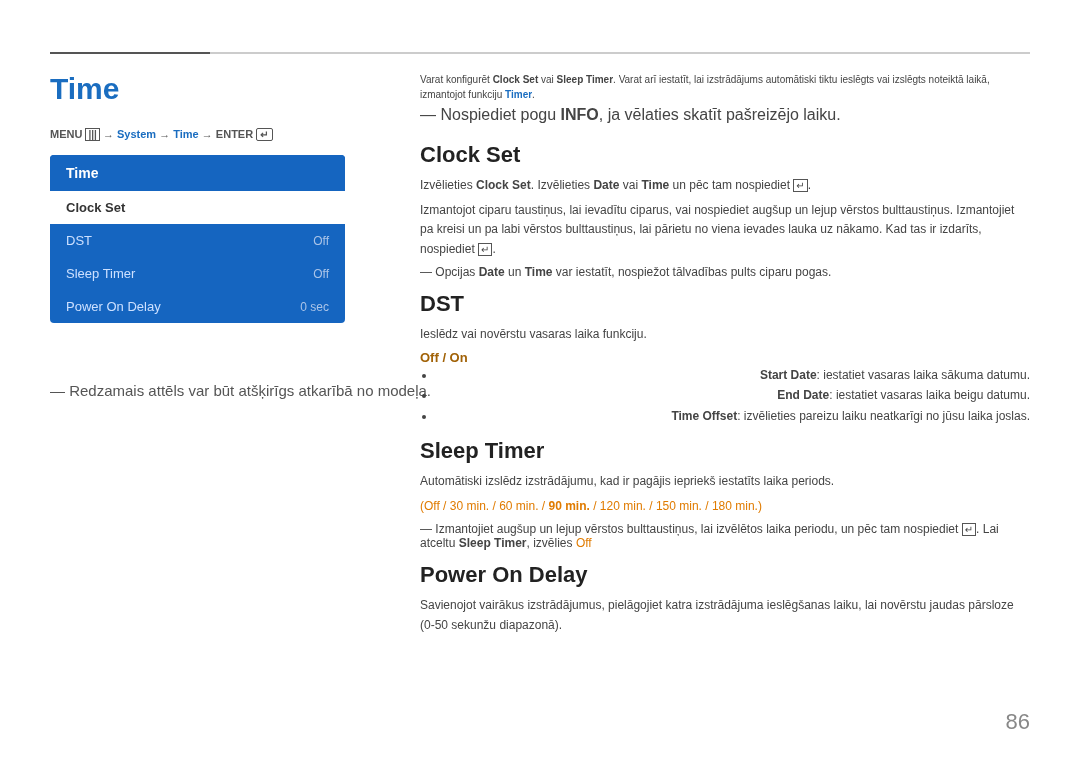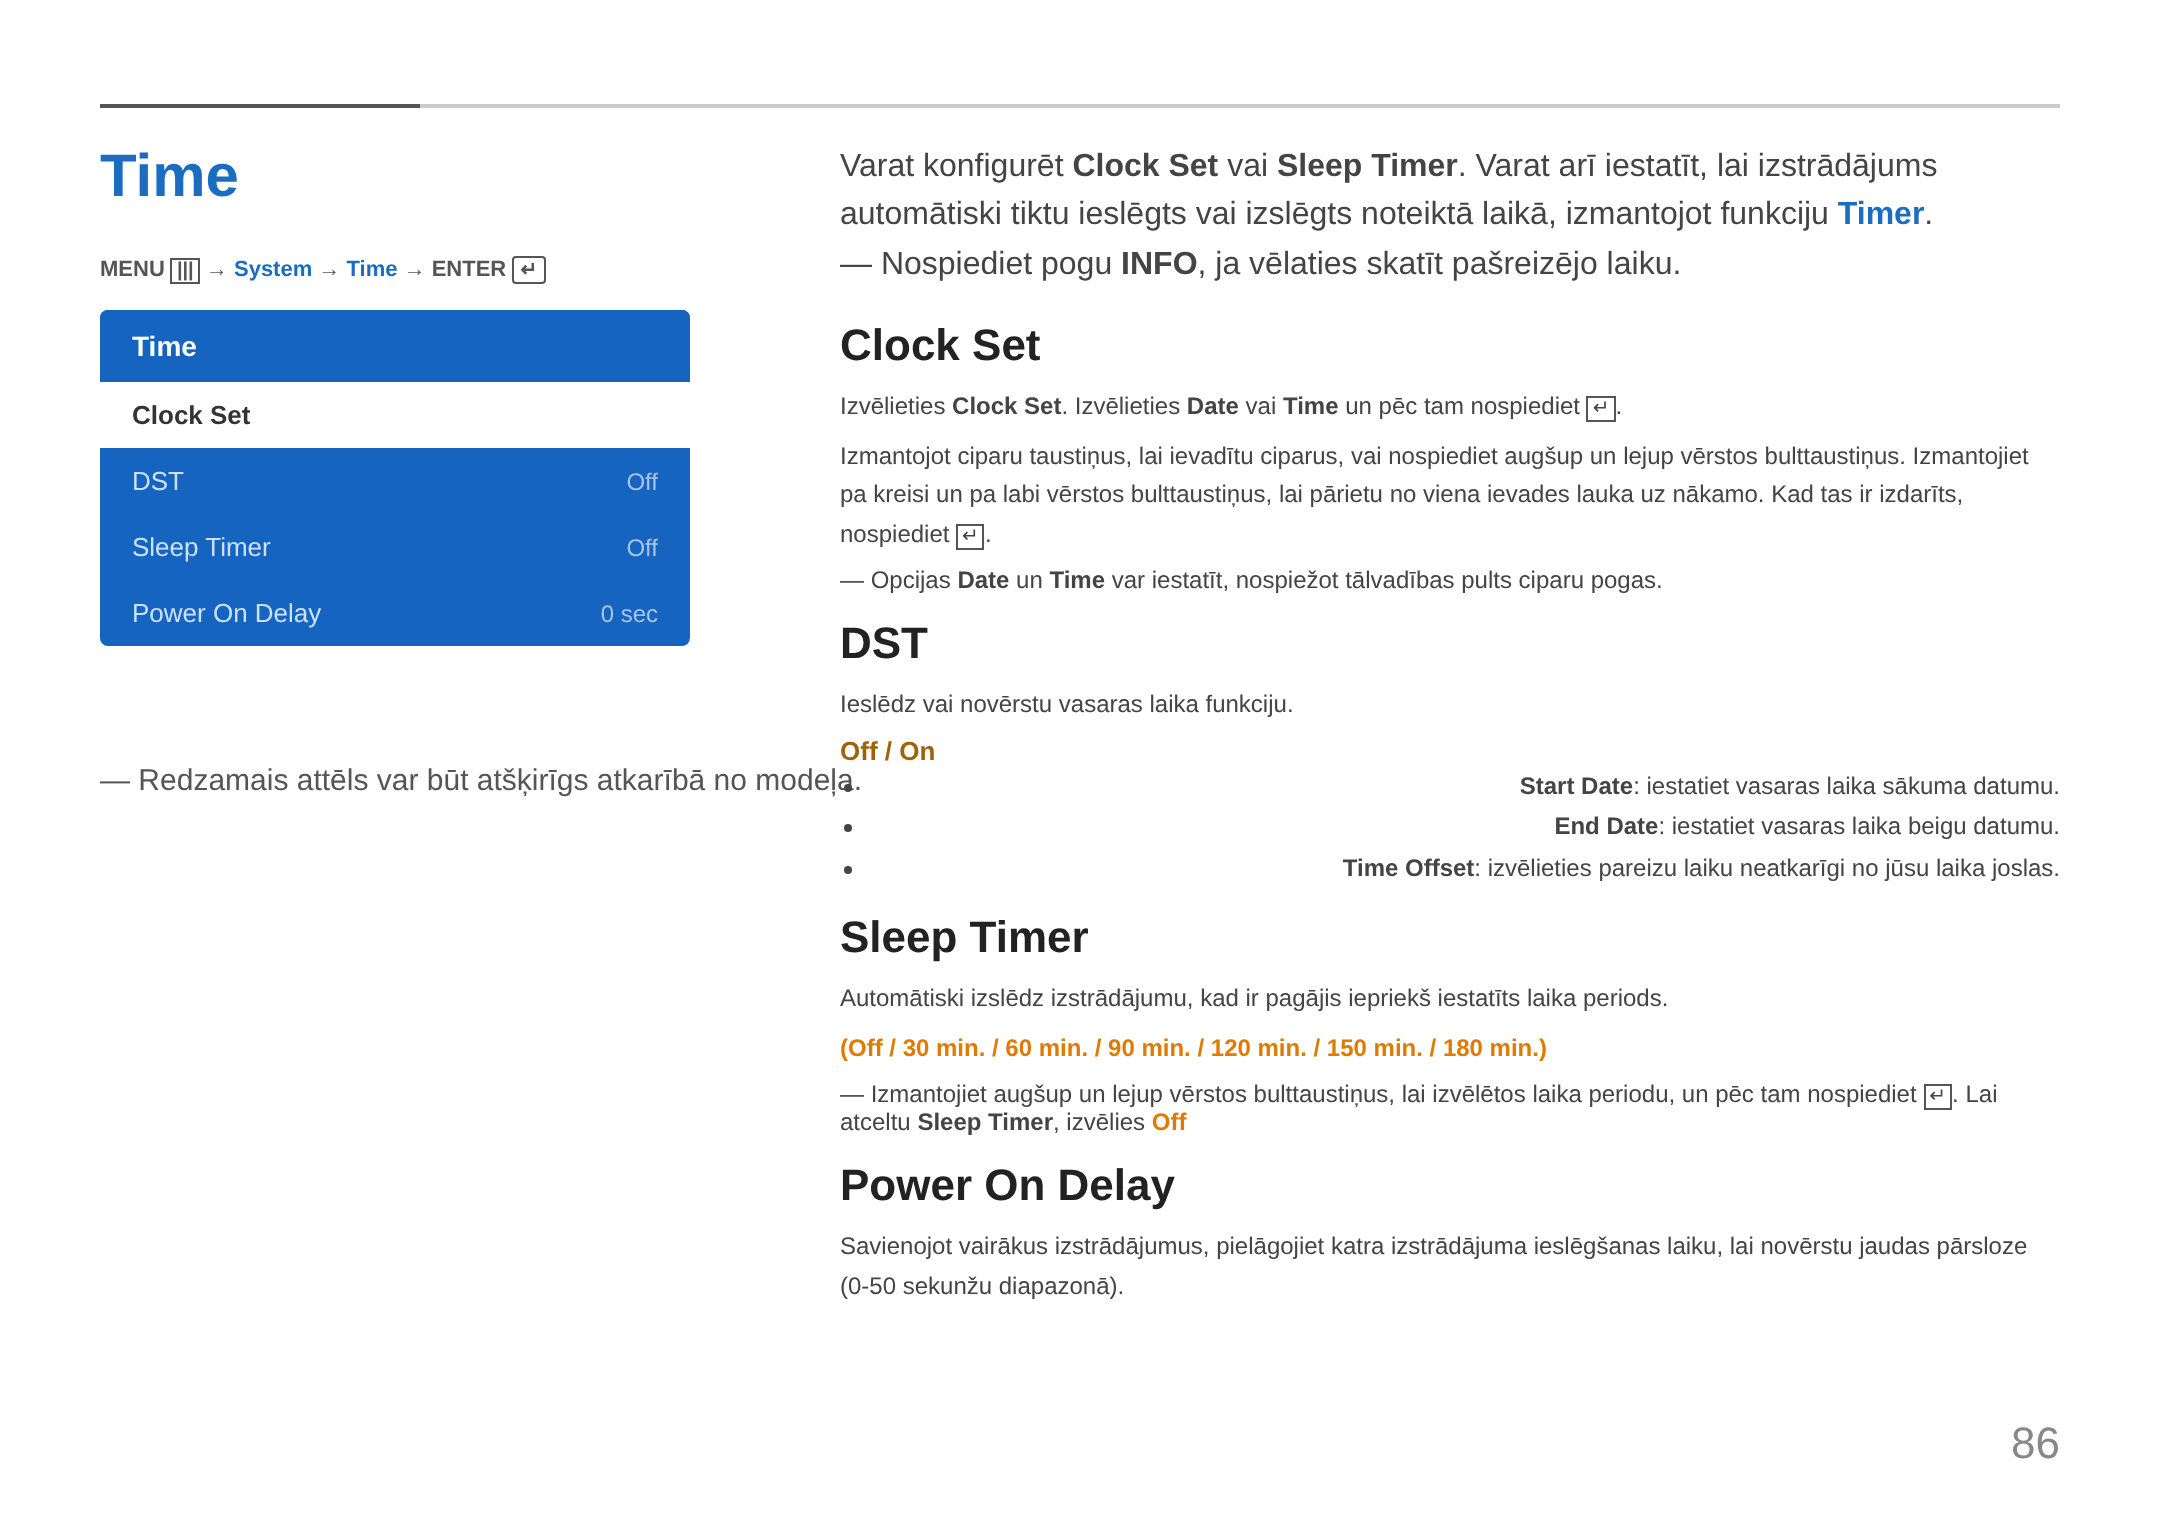--- a/index.html
+++ b/index.html
@@ -110,21 +110,21 @@
 
     
     .right-col {
       position: absolute;
       top: 72px;
       left: 420px;
       right: 50px;
     }
 
     .intro-text {
-      font-size: 16px;
+      font-size: 10px;
       color: #444;
       line-height: 1.5;
       margin-bottom: 4px;
     }
     .intro-note {
       font-size: 16px;
       color: #444;
       margin-bottom: 18px;
     }
     .intro-note::before {
@@ -174,21 +174,21 @@
 
     .highlight-bold {
       font-weight: bold;
     }
     .highlight-blue {
       color: #1a6dc0;
       font-weight: bold;
     }
     .highlight-orange {
       color: #e07b00;
-      font-weight: bold;
+      font-weight: normal;
     }
 
     .page-number {
       position: absolute;
       bottom: 28px;
       right: 50px;
       font-size: 22px;
       color: #888;
     }
   </style>

